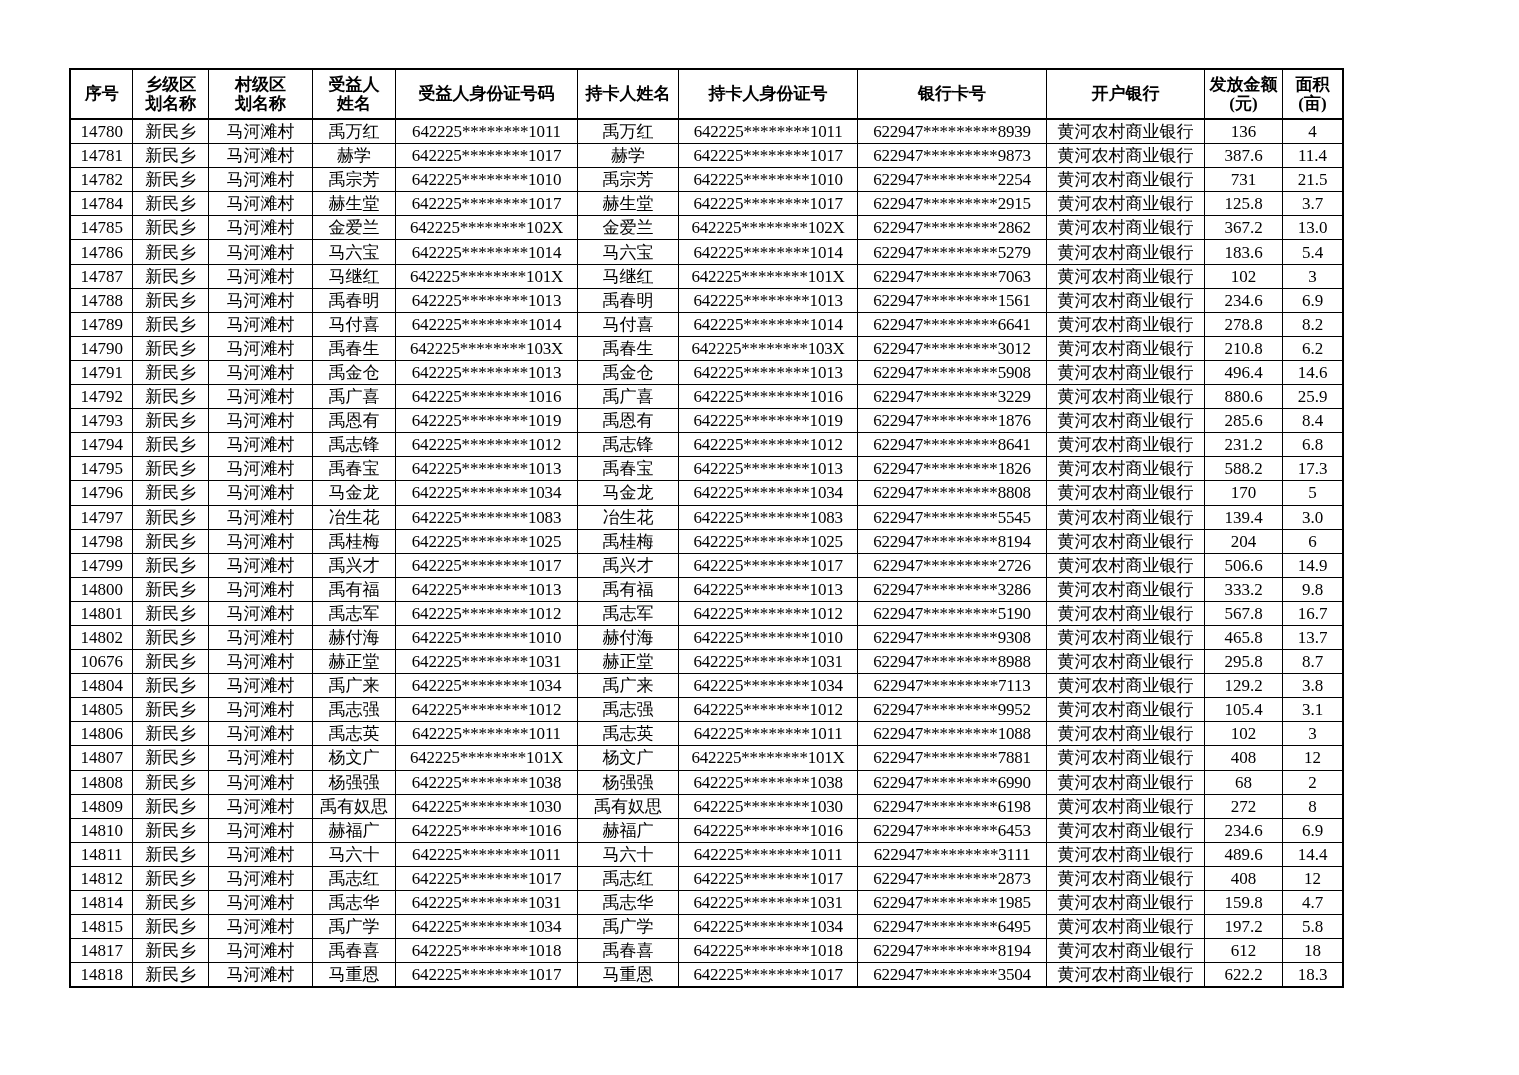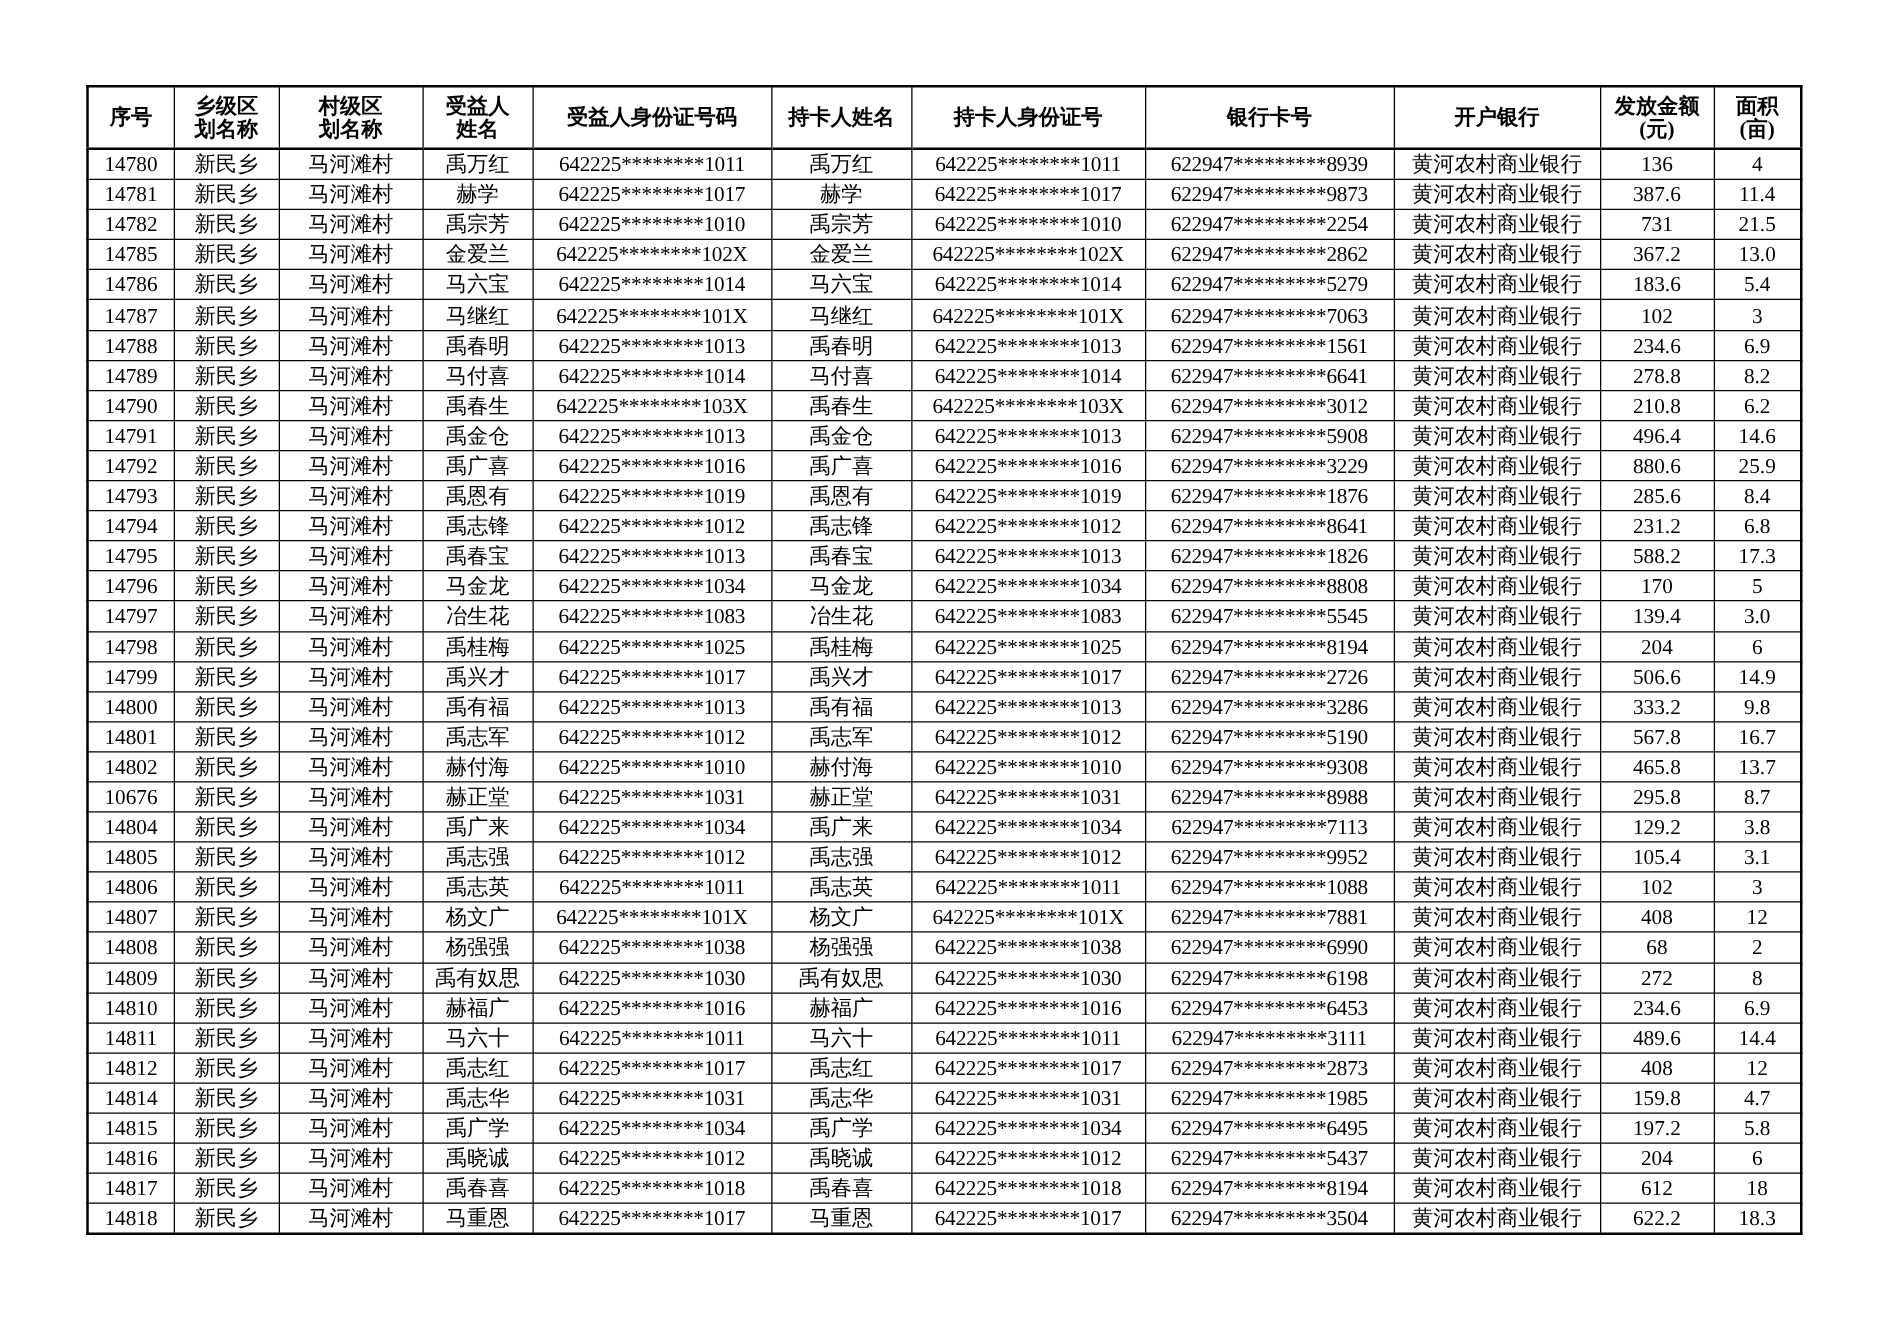--- a/index.html
+++ b/index.html
@@ -2,21 +2,21 @@
 <html><head>
 <meta charset="utf-8">
 <style>
   html, body {
     margin: 0;
     padding: 0;
     background: #ffffff;
   }
   .page {
     position: relative;
-    width: 1519px;
+    width: 1344px;
     height: 1075px;
     background: #ffffff;
     overflow: hidden;
     font-family: "Liberation Serif", "DejaVu Serif", serif;
     color: #000000;
   }
   table.subsidy {
     position: absolute;
     left: 69px;
     top: 68px;
@@ -133,20 +133,33 @@
           <td class="c3">禹宗芳</td>
           <td class="c4">642225********1010</td>
           <td class="c5">禹宗芳</td>
           <td class="c6">642225********1010</td>
           <td class="c7">622947*********2254</td>
           <td class="c8">黄河农村商业银行</td>
           <td class="c9">731</td>
           <td class="c10">21.5</td>
         </tr>
         <tr>
+          <td class="c0">14784</td>
+          <td class="c1">新民乡</td>
+          <td class="c2">马河滩村</td>
+          <td class="c3">赫生堂</td>
+          <td class="c4">642225********1017</td>
+          <td class="c5">赫生堂</td>
+          <td class="c6">642225********1017</td>
+          <td class="c7">622947*********2915</td>
+          <td class="c8">黄河农村商业银行</td>
+          <td class="c9">125.8</td>
+          <td class="c10">3.7</td>
+        </tr>
+        <tr>
           <td class="c0">14785</td>
           <td class="c1">新民乡</td>
           <td class="c2">马河滩村</td>
           <td class="c3">金爱兰</td>
           <td class="c4">642225********102X</td>
           <td class="c5">金爱兰</td>
           <td class="c6">642225********102X</td>
           <td class="c7">622947*********2862</td>
           <td class="c8">黄河农村商业银行</td>
           <td class="c9">367.2</td>
@@ -523,33 +536,20 @@
           <td class="c3">禹广学</td>
           <td class="c4">642225********1034</td>
           <td class="c5">禹广学</td>
           <td class="c6">642225********1034</td>
           <td class="c7">622947*********6495</td>
           <td class="c8">黄河农村商业银行</td>
           <td class="c9">197.2</td>
           <td class="c10">5.8</td>
         </tr>
         <tr>
-          <td class="c0">14816</td>
-          <td class="c1">新民乡</td>
-          <td class="c2">马河滩村</td>
-          <td class="c3">禹晓诚</td>
-          <td class="c4">642225********1012</td>
-          <td class="c5">禹晓诚</td>
-          <td class="c6">642225********1012</td>
-          <td class="c7">622947*********5437</td>
-          <td class="c8">黄河农村商业银行</td>
-          <td class="c9">204</td>
-          <td class="c10">6</td>
-        </tr>
-        <tr>
           <td class="c0">14817</td>
           <td class="c1">新民乡</td>
           <td class="c2">马河滩村</td>
           <td class="c3">禹春喜</td>
           <td class="c4">642225********1018</td>
           <td class="c5">禹春喜</td>
           <td class="c6">642225********1018</td>
           <td class="c7">622947*********8194</td>
           <td class="c8">黄河农村商业银行</td>
           <td class="c9">612</td>

